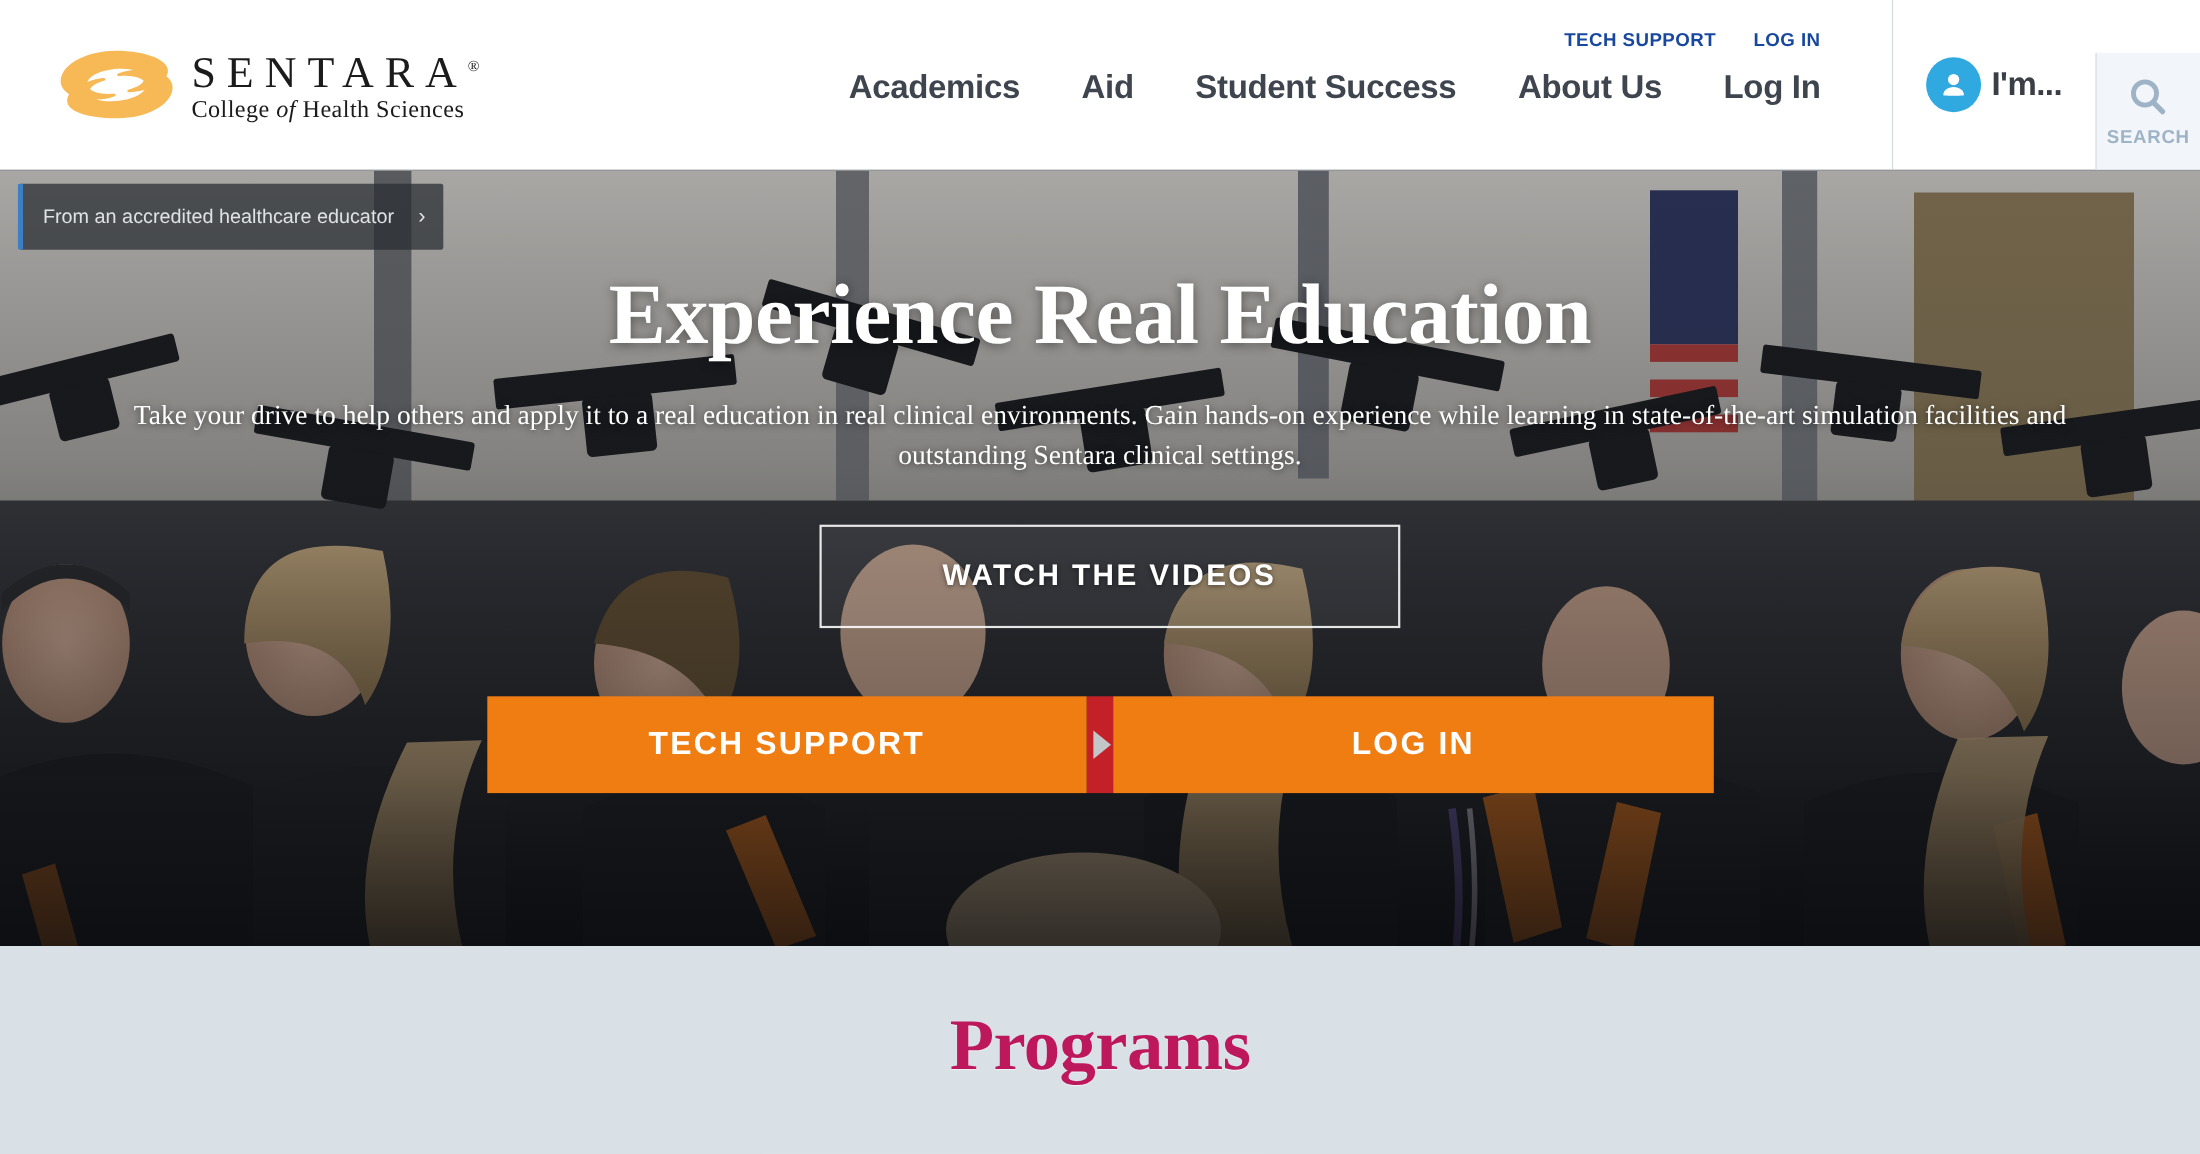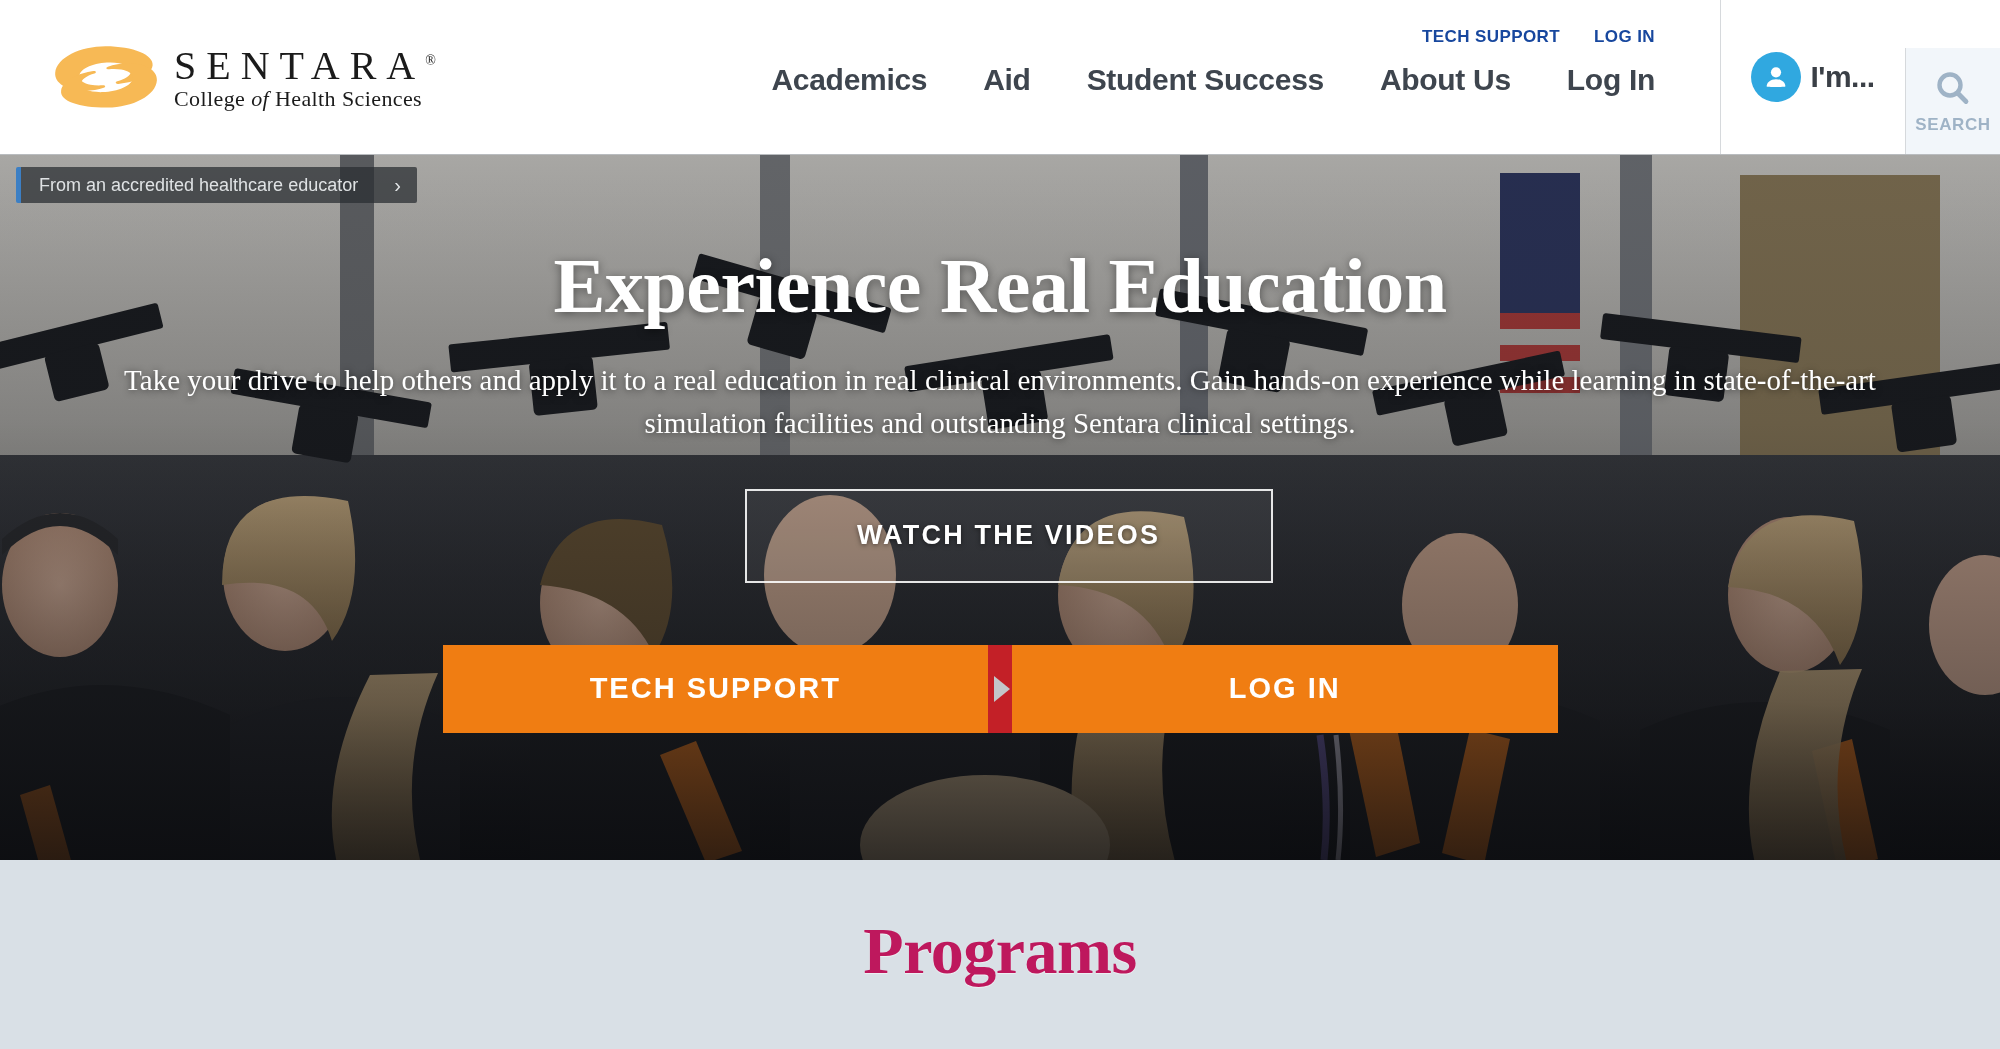--- a/index.html
+++ b/index.html
@@ -160,25 +160,25 @@
   .hero-photo { position:absolute; inset:0; }
   .hero-scrim {
     position:absolute; inset:0;
     background:linear-gradient(180deg, rgba(22,24,28,.24) 0%, rgba(22,24,28,.30) 38%, rgba(15,16,19,.52) 78%, rgba(10,11,14,.80) 100%);
   }
 
   .hero-badge {
     position:absolute;
     top:12px; left:16px;
     display:flex; align-items:center;
-    height:36px;
+    height:60px;
     background:rgba(42,46,50,0.74);
     border-left:5px solid #3c7fc4;
     padding:0 16px 0 18px;
-    gap:36px;
+    gap:22px;
     border-radius:2px;
     cursor:pointer;
     z-index:4;
   }
   .hero-badge-text {
     font-family:"Liberation Sans", sans-serif;
     font-size:18px;
     color:#dfe2e4;
     white-space:nowrap;
   }
@@ -200,21 +200,21 @@
     color:#ffffff;
     letter-spacing:-0.5px;
     text-shadow:0 2px 10px rgba(0,0,0,.45);
     line-height:1.05;
   }
   .hero-sub {
     margin-top:32px;
     width:1810px;
     text-align:center;
     font-family:"Liberation Serif", serif;
-    font-size:29px;
+    font-size:25px;
     line-height:1.48;
     color:#ffffff;
     text-shadow:0 1px 7px rgba(0,0,0,.6);
   }
   .hero-video-btn {
     margin-top:44px;
     width:528px;
     height:94px;
     border:2px solid rgba(255,255,255,.88);
     background:rgba(255,255,255,.06);

